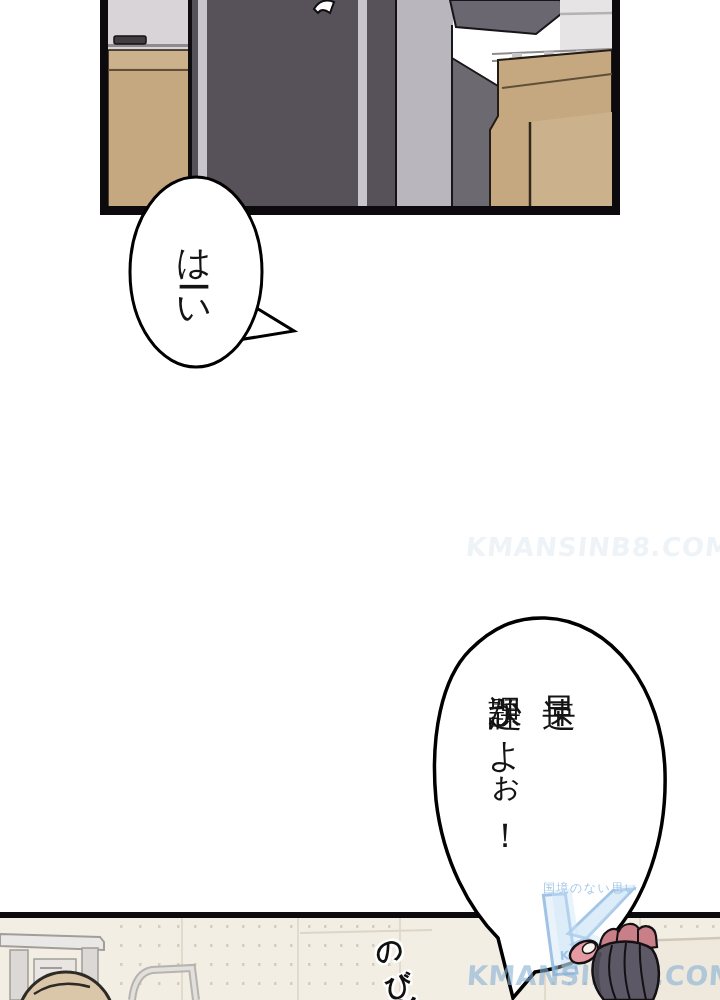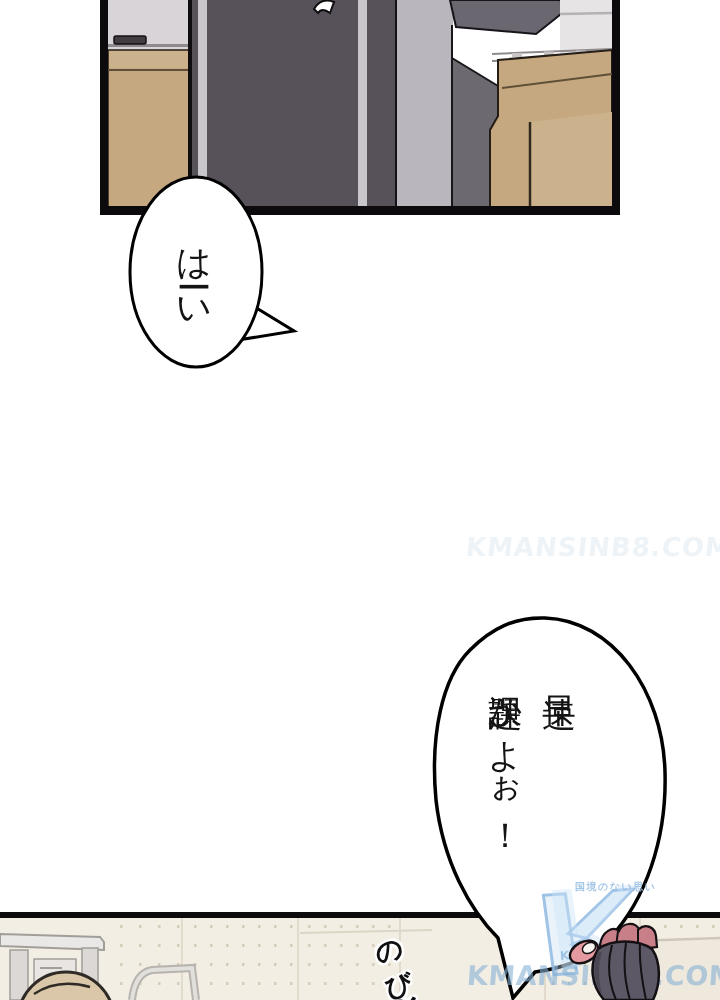--- a/index.html
+++ b/index.html
@@ -34,22 +34,22 @@
                  0 -2px 0 #fff,0 2px 0 #fff,-2px 0 0 #fff,2px 0 0 #fff;
   }
   
   #wm-faint{
     left:466px;top:532px;z-index:4;
     font-size:26px;font-weight:800;letter-spacing:1px;
     color:rgba(178,200,220,0.22);transform:skewX(-6deg);
   }
   #wm-logo{left:536px;top:880px;width:112px;height:102px;z-index:4;}
   #wm-slogan{
-    left:543px;top:880px;z-index:4;font-size:10px;font-weight:bold;
-    letter-spacing:1.5px;color:rgba(148,188,226,0.85);margin-left:32px;
+    left:543px;top:880px;z-index:4;font-size:12px;font-weight:normal;
+    letter-spacing:1.5px;color:rgba(148,188,226,0.85);
   }
   #wm-code{
     left:560px;top:948px;z-index:4;font-size:12px;font-weight:bold;
     letter-spacing:2px;color:rgba(148,188,226,0.85);transform:rotate(-4deg);
   }
   #wm-site{
     left:467px;top:960px;z-index:4;font-size:27px;font-weight:800;
     letter-spacing:0.5px;color:rgba(134,176,214,0.60);transform:skewX(-4deg);
   }
   #fist-svg{left:560px;top:915px;width:110px;height:85px;z-index:5;}

